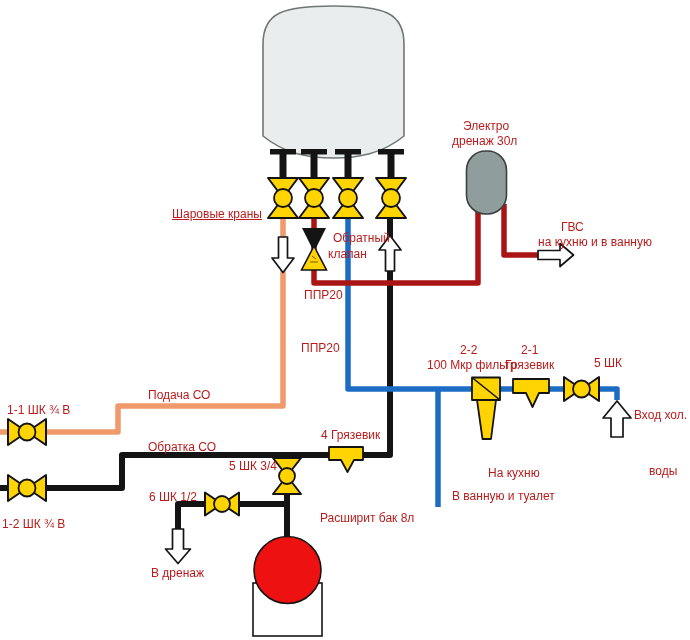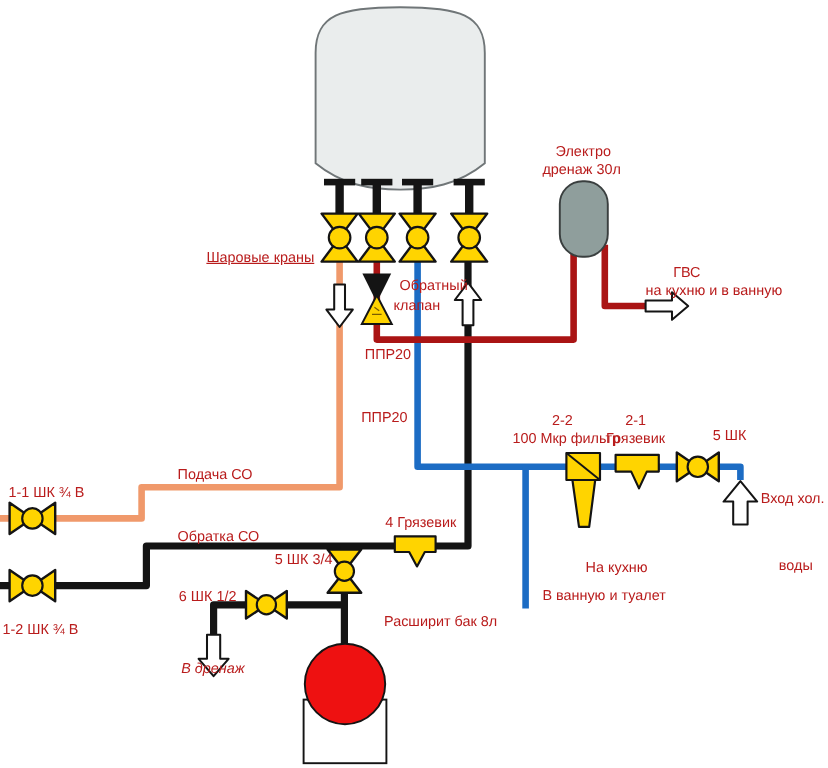--- a/index.html
+++ b/index.html
@@ -158,18 +158,18 @@
   <div class="lbl" style="left:148px;top:388px;">Подача СО</div>
   <div class="lbl" style="left:148px;top:440px;">Обратка СО</div>
 
   <div class="lbl" style="left:7px;top:403px;">1-1 ШК ¾ В</div>
   <div class="lbl" style="left:2px;top:517px;">1-2 ШК ¾ В</div>
   <div class="lbl" style="left:149px;top:490px;">6 ШК 1/2</div>
   <div class="lbl" style="left:229px;top:459px;">5 ШК 3/4</div>
   <div class="lbl" style="left:321px;top:428px;">4 Грязевик</div>
 
   <div class="lbl" style="left:304px;top:511px;margin-left:16px;">Расширит бак 8л</div>
-  <div class="lbl" style="left:151px;top:550px;font-style:italic;">В дренаж</div>
+  <div class="lbl" style="left:151px;top:566px;">В дренаж</div>
 
   <div class="lbl" style="left:447px;top:466px;margin-left:41px;">На кухню</div>
   <div class="lbl" style="left:452px;top:489px;">В ванную и туалет</div>
 
 </div>
 
 </body></html>

